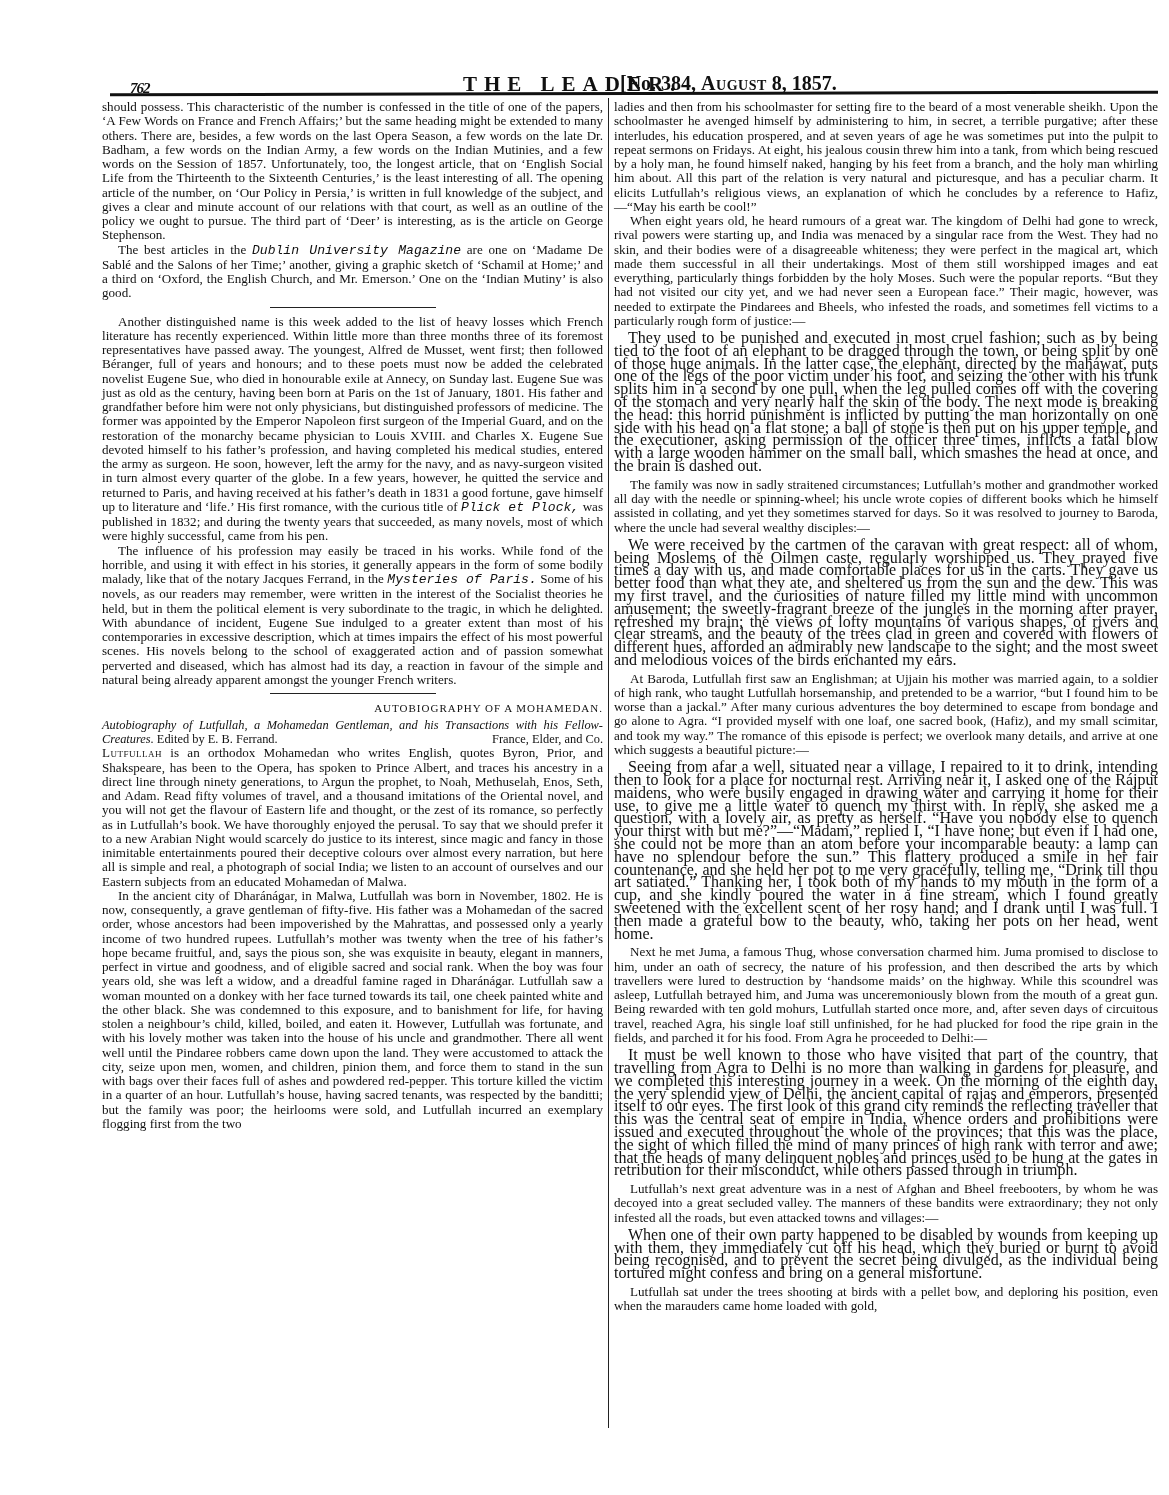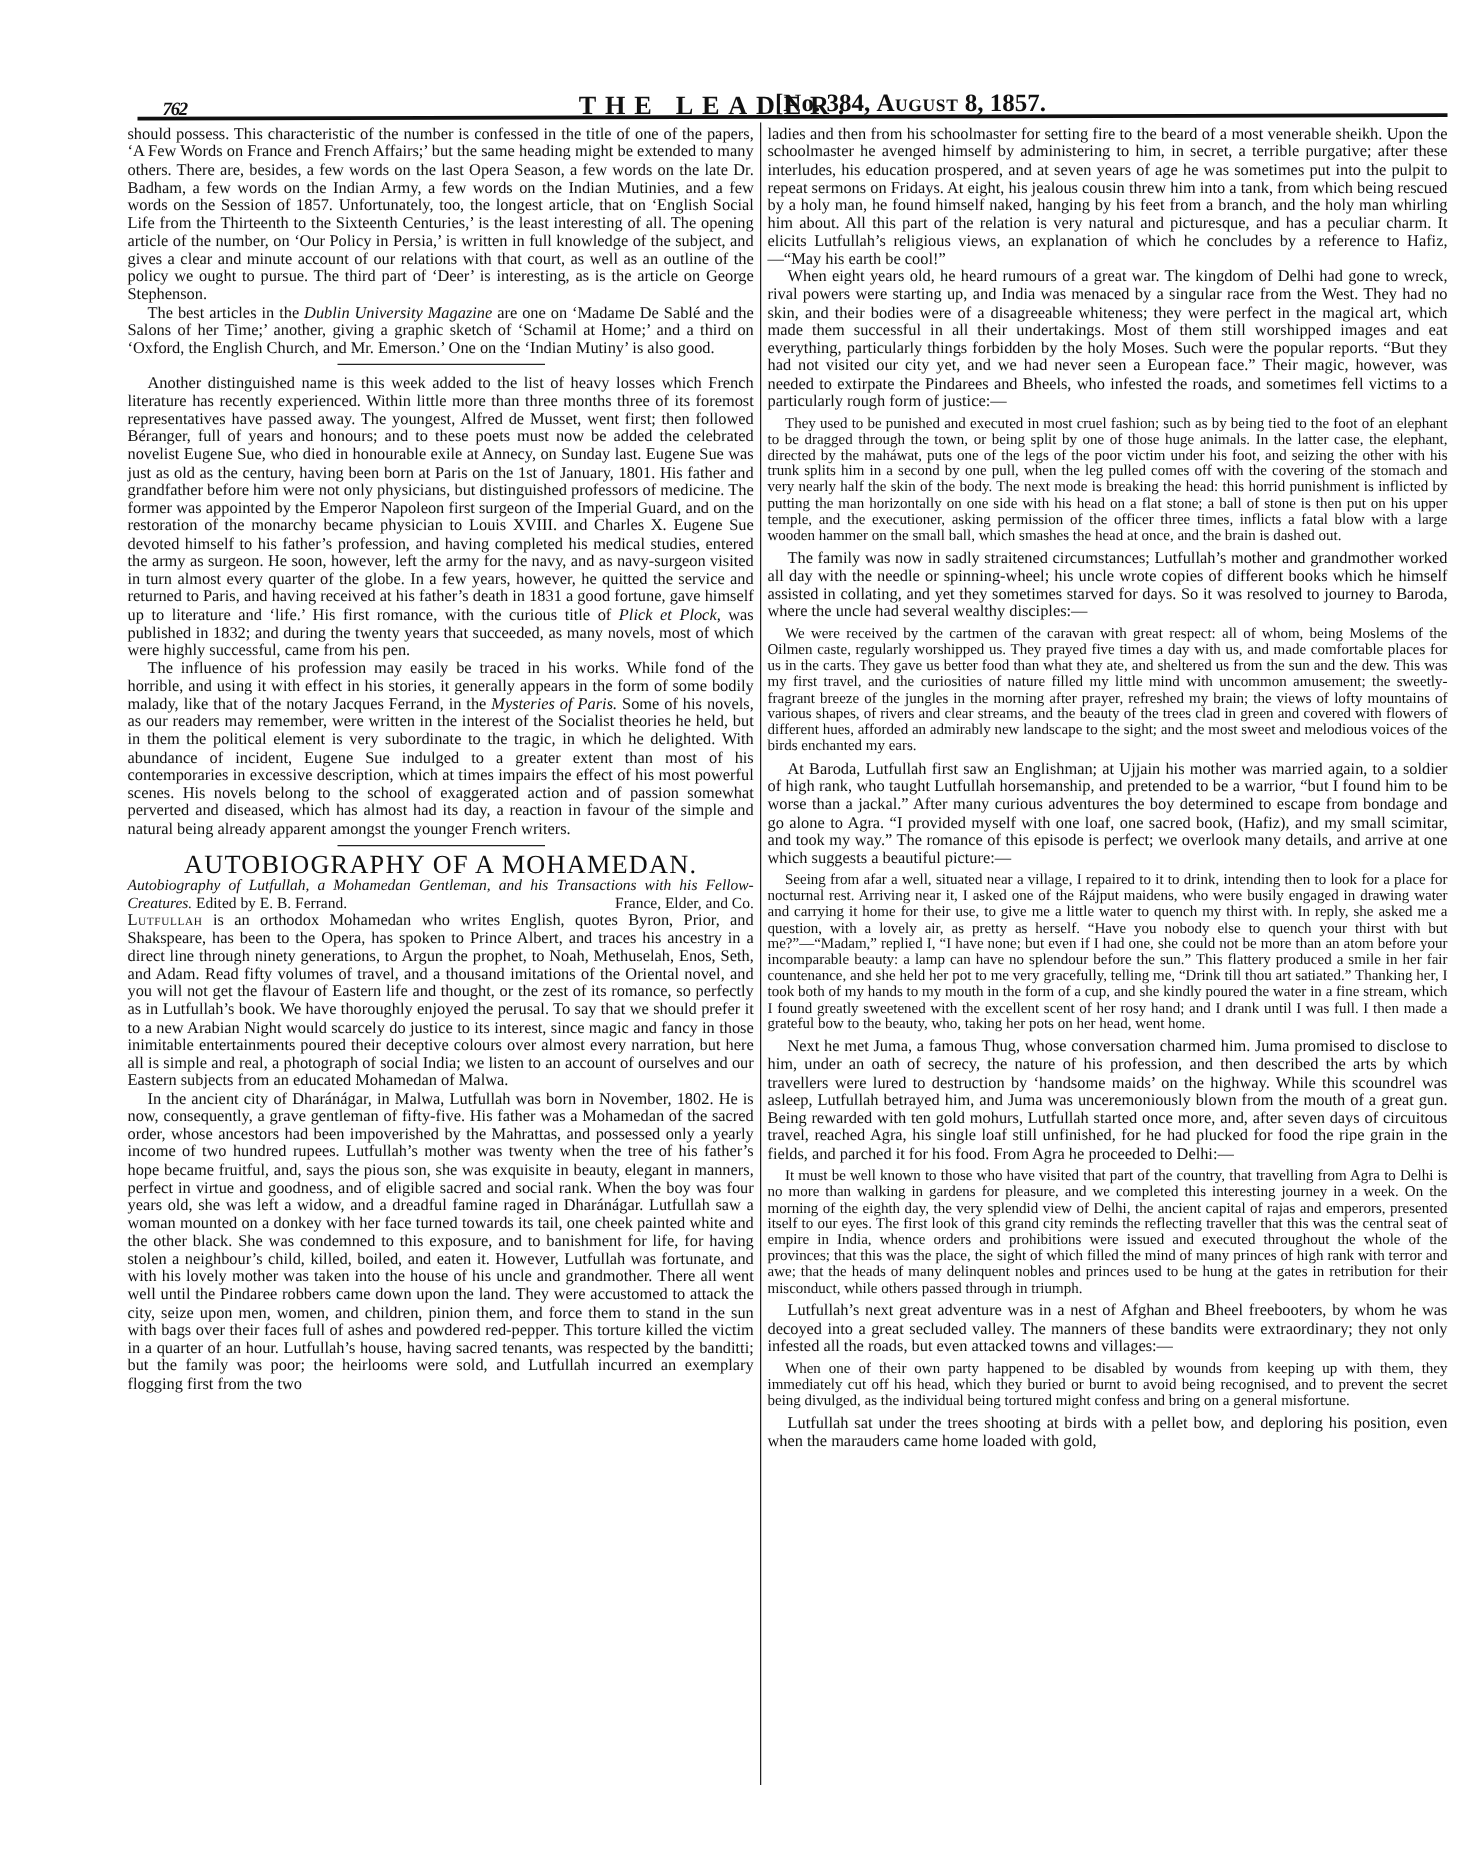--- a/index.html
+++ b/index.html
@@ -12,27 +12,27 @@
   .issue-info { position: absolute; left: 502px; top: 0px; font-size: 20px; font-weight: bold; white-space: nowrap; text-align: right; }
   .issue-info .sc { font-variant: small-caps; }
   .rule-top { position: absolute; left: 110px; top: 92px; width: 1048px; height: 3px; background: #111; transform: skewY(-0.15deg); }
   .col { position: absolute; top: 100px; font-size: 13.1px; line-height: 14.25px; text-align: justify; }
   .col-left { left: 102px; width: 501px; }
   .col-right { left: 614px; width: 544px; }
   .col-divider { position: absolute; left: 608px; top: 98px; width: 1px; height: 1330px; background: #222; }
   p { margin: 0; text-indent: 0; }
   p.ind { text-indent: 16px; }
   .sc { font-variant: small-caps; letter-spacing: 0.5px; }
-  i { font-style: italic; }
+  i { font-style: italic; font-family: Liberation Mono, monospace; }
   .short-rule { width: 166px; height: 1px; background: #222; margin: 6px auto 7px auto; }
-  .section-title { text-align: center; font-size: 21px; letter-spacing: 1px; margin: 2px 0 3px 0; }
+  .section-title { text-align: right; font-size: 11px; letter-spacing: 1px; margin: 2px 0 3px 0; }
   .book-ref { font-size: 12.4px; line-height: 14px; font-style: italic; text-align: justify; }
   .book-ref .edited { font-style: normal; }
   .book-ref .publisher { float: right; font-style: normal; }
-  .quote { font-size: 12px; line-height: 12.8px; text-align: justify; margin: 4px 0 5px 0; }
+  .quote { font-size: 16px; line-height: 12.8px; text-align: justify; margin: 4px 0 5px 0; }
   .quote p { text-indent: 14px; }
   .body-p { margin-top: 0; }
 </style>
 </head>
 <body>
 
 <div class="page">
 
   <div class="masthead">
     <span class="page-num">762</span>

